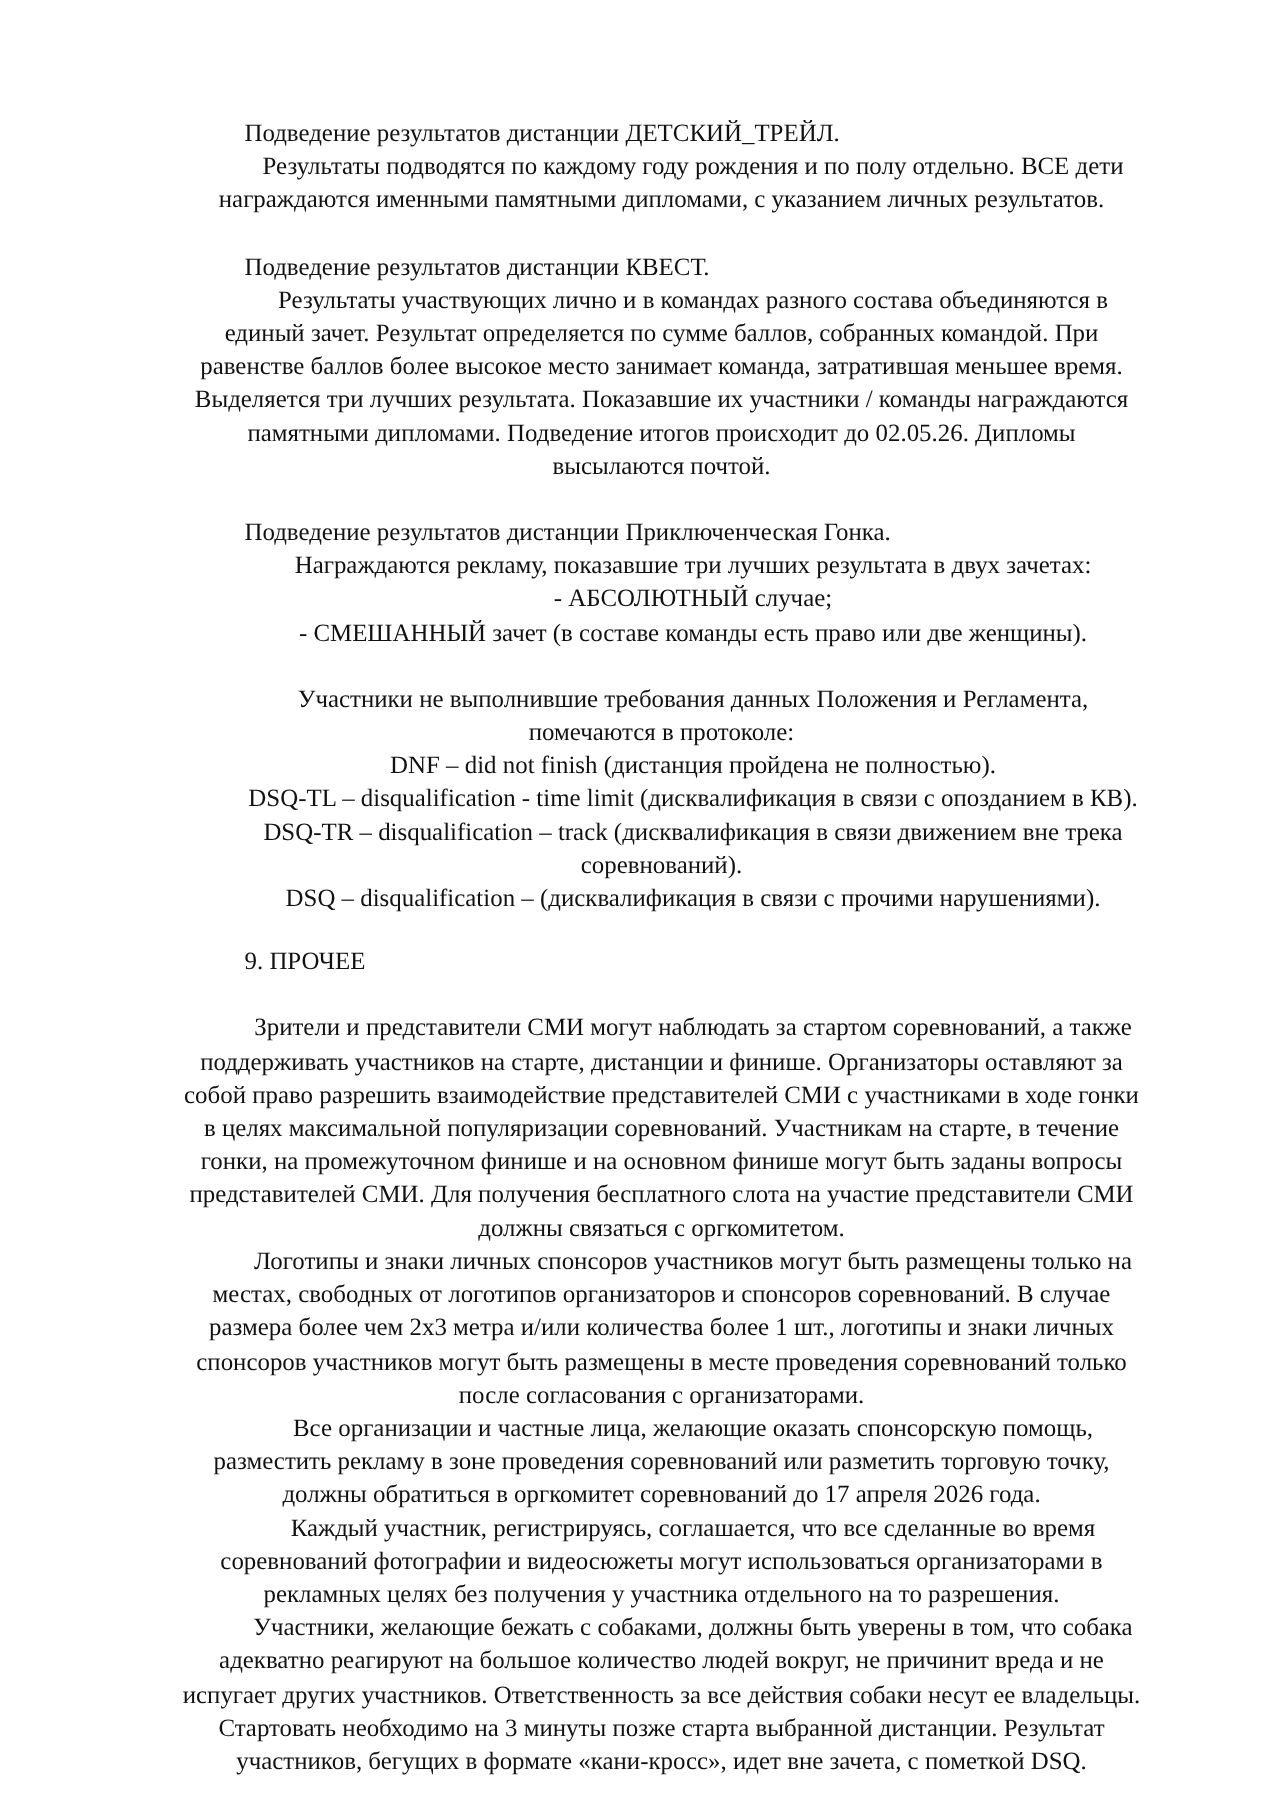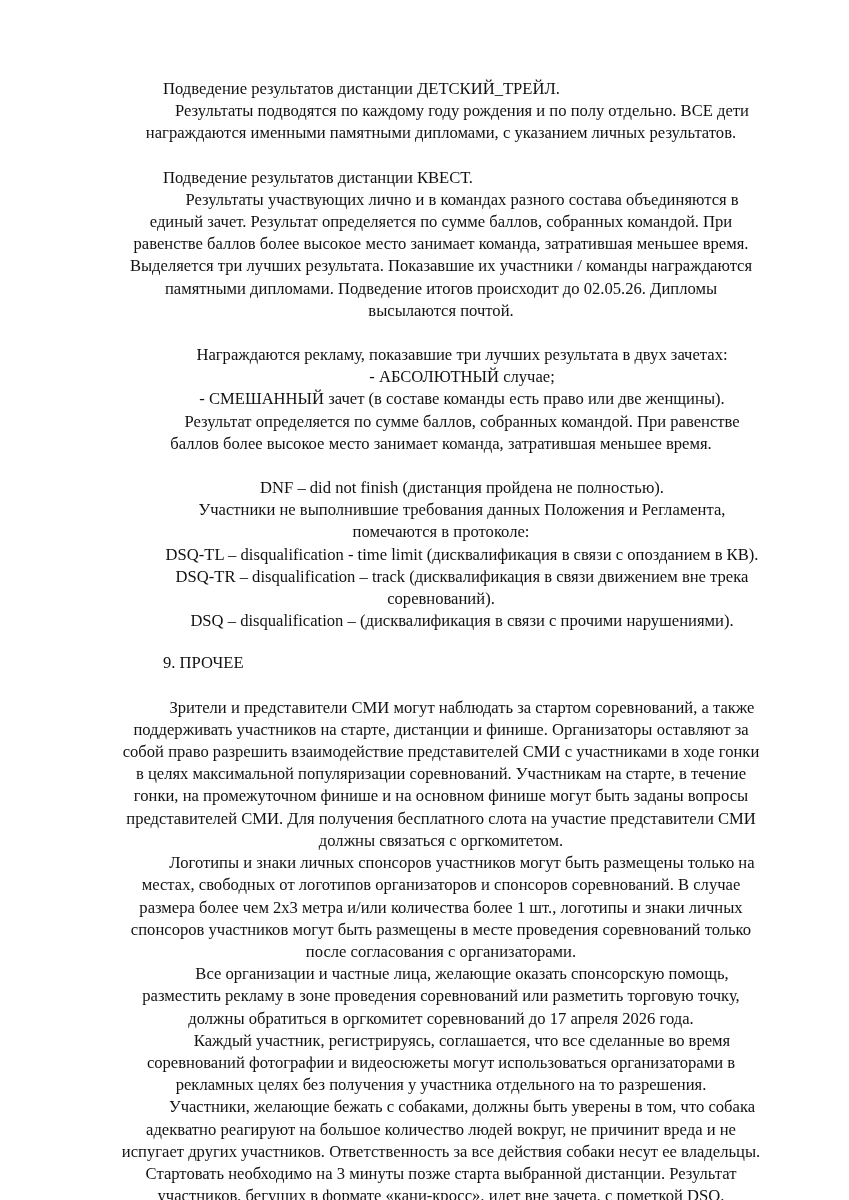--- a/index.html
+++ b/index.html
@@ -23,29 +23,29 @@
   <p class="h">Подведение результатов дистанции ДЕТСКИЙ_ТРЕЙЛ.</p>
   <p class="p ind">Результаты подводятся по каждому году рождения и по полу отдельно. ВСЕ дети награждаются именными памятными дипломами, с указанием личных результатов.</p>
 
   <div class="gap"></div>
 
   <p class="h">Подведение результатов дистанции КВЕСТ.</p>
   <p class="p ind">Результаты участвующих лично и в командах разного состава объединяются в единый зачет. Результат определяется по сумме баллов, собранных командой. При равенстве баллов более высокое место занимает команда, затратившая меньшее время. Выделяется три лучших результата. Показавшие их участники / команды награждаются памятными дипломами. Подведение итогов происходит до 02.05.26. Дипломы высылаются почтой.</p>
 
   <div class="gap"></div>
 
+  <p class="h">Подведение результатов дистанции Приключенческая Гонка.</p>
   <p class="p ind">Награждаются рекламу, показавшие три лучших результата в двух зачетах:</p>
   <p class="p ind">- АБСОЛЮТНЫЙ случае;</p>
   <p class="p ind">- СМЕШАННЫЙ зачет (в составе команды есть право или две женщины).</p>
-  <p class="p ind">Результат определяется по сумме баллов, собранных командой. При равенстве баллов более высокое место занимает команда, затратившая меньшее время.</p>
 
   <div class="gap"></div>
 
+  <p class="p ind">Участники не выполнившие требования данных Положения и Регламента, помечаются в протоколе:</p>
   <p class="p ind">DNF – did not finish (дистанция пройдена не полностью).</p>
-  <p class="p ind">Участники не выполнившие требования данных Положения и Регламента, помечаются в протоколе:</p>
   <p class="p ind">DSQ-TL – disqualification - time limit (дисквалификация в связи с опозданием в КВ).</p>
   <p class="p ind">DSQ-TR – disqualification – track (дисквалификация в связи движением вне трека соревнований).</p>
   <p class="p ind">DSQ – disqualification – (дисквалификация в связи с прочими нарушениями).</p>
 
   <div class="gap2"></div>
 
   <p class="h">9. ПРОЧЕЕ</p>
 
   <div class="gap"></div>
 

